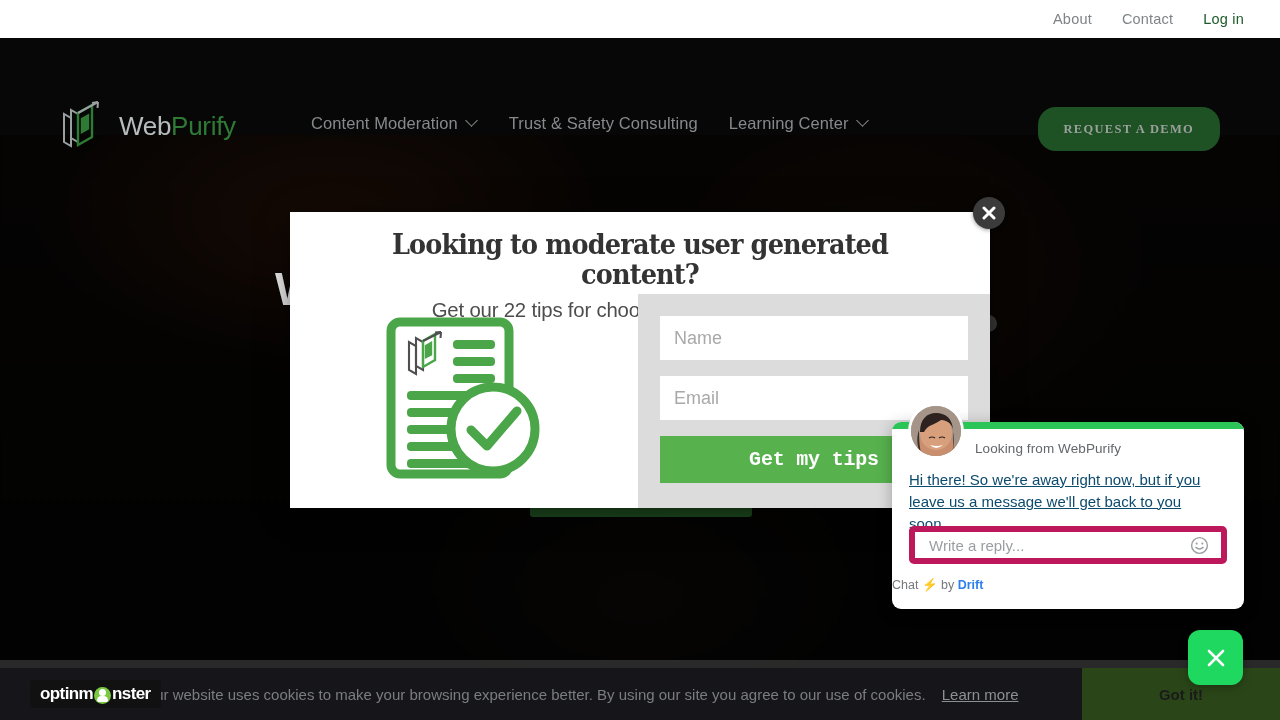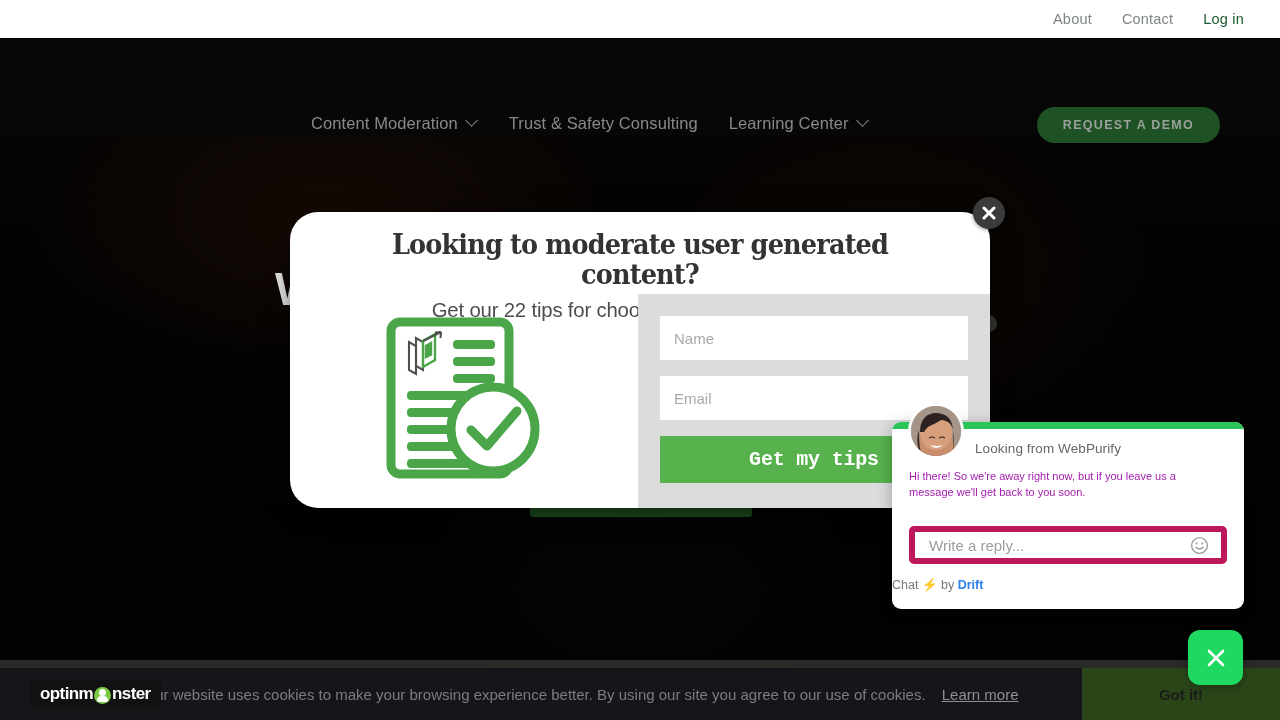--- a/index.html
+++ b/index.html
@@ -62,31 +62,30 @@
     display:inline-flex;align-items:center;gap:9px;
   }
   #navlinks{position:absolute;left:311px;top:76px;display:flex;gap:31px;align-items:center;}
   .chev{display:inline-block;width:11px;height:11px;position:relative;top:-2px;}
   .chev:before{
     content:"";position:absolute;left:0;top:0;width:8px;height:8px;
     border-right:1.6px solid #868a8c;border-bottom:1.6px solid #868a8c;
     transform:rotate(45deg);
   }
   #demoBtn{
-    position:absolute;right:60px;top:69px;height:36px;padding:0 26px;border-radius:18px;
+    position:absolute;right:60px;top:69px;height:44px;padding:0 26px;border-radius:18px;
     background:#1e5224;color:#9aa19c;font-size:12.5px;font-weight:700;letter-spacing:1.3px;
     display:flex;align-items:center;justify-content:center;border:none;cursor:pointer;
-    font-family:Liberation Sans, sans-serif;
+    font-family:Liberation Serif, serif;
   }
 
   
   #modal{
     position:absolute;left:290px;top:212px;width:700px;height:296px;background:#fff;
     box-shadow:0 4px 26px rgba(0,0,0,.5);
-    border-radius:28px;
   }
   #modalHead{padding:17px 22px 0 22px;text-align:center;}
   #mTitle{
     font-family:"DejaVu Serif", serif;
     font-size:27.5px;font-weight:700;color:#333;letter-spacing:-.9px;line-height:1.1;
     transform:scaleX(.93);transform-origin:center;
   }
   #mSub{
     font-size:21px;color:#4d4d4d;margin-top:8px;letter-spacing:-.2px;
     transform:scaleX(.97);transform-origin:center;
@@ -95,21 +94,21 @@
   #modalBody{position:absolute;left:0;top:82px;width:700px;height:214px;}
 
   #docIcon{position:absolute;left:95px;top:22px;}
 
   #formPanel{
     position:absolute;left:348px;top:0;width:352px;height:214px;background:#dcdcdc;
     box-sizing:border-box;padding:22px 22px 0 22px;
   }
   .field{
     width:308px;height:44px;background:#fff;border:none;outline:none;
-    font-size:15px;color:#333;padding:16px 14px;box-sizing:border-box;display:block;
+    font-size:18px;color:#333;padding:16px 14px;box-sizing:border-box;display:block;
     font-family:"Liberation Sans", sans-serif;margin-bottom:16px;
   }
   .field::placeholder{color:#a9a9a9;}
   #submitBtn{
     width:308px;height:47px;background:#57b24e;border:none;cursor:pointer;color:#fff;
     font-family:Liberation Mono, monospace;font-size:20px;font-weight:700;letter-spacing:-.2px;
     display:block;
   }
   #modalClose{
     position:absolute;left:973px;top:197px;width:32px;height:32px;border-radius:50%;
@@ -125,21 +124,21 @@
   #driftTopbar{position:absolute;left:0;top:0;width:352px;height:7px;background:#2bc458;}
   #driftAvatar{
     position:absolute;left:908px;top:403px;width:56px;height:56px;border-radius:50%;
     overflow:hidden;border:3px solid #fff;box-sizing:border-box;z-index:6;
     background:#9e8f84;
   }
   #driftName{
     position:absolute;left:83px;top:19px;font-size:13.5px;color:#63676b;letter-spacing:.1px;
   }
   #driftMsg{
-    position:absolute;left:17px;top:47px;width:312px;font-size:11px;color:#a21caf;line-height:1.45;
+    position:absolute;left:17px;top:47px;width:312px;font-size:15px;color:#0c4a6e;line-height:1.45;text-decoration:underline;
   }
   #driftReply{
     position:absolute;left:17px;top:104px;width:318px;height:38px;border:6px solid #be185d;
     border-radius:5px;background:#fff;box-sizing:border-box;
     display:flex;align-items:center;padding:0 12px;
   }
   #driftReplyInput{
     border:none;outline:none;flex:1;font-size:15px;color:#333;background:transparent;
     font-family:"Liberation Sans", sans-serif;
   }
@@ -201,20 +200,35 @@
   <div id="heroBtn"></div>
 </div>
 
 <div id="utilbar">
   <a href="#">About</a>
   <a href="#">Contact</a>
   <a href="#" class="green">Log in</a>
 </div>
 
 <div id="nav">
+  <div id="logo">
+    <svg width="52" height="56" viewBox="0 0 52 56">
+      <g fill="none" stroke="#9a9fa1" stroke-width="2">
+        <path d="M6 16 L6 44 L13 48 L13 20 Z"></path>
+        <path d="M13 12 L13 40 L20 44 L20 16 Z"></path>
+      </g>
+      <g fill="none" stroke="#2f7a35" stroke-width="2.4">
+        <path d="M20 15 L20 47 L34 39 L34 7 Z"></path>
+        <path d="M24 21 L24 34 L30 30.5 L30 17.5 Z" fill="#2f7a35"></path>
+      </g>
+      <path d="M20 15 L40 4" stroke="#9a9fa1" stroke-width="2" fill="none"></path>
+      <path d="M40 4 L34 5 M40 4 L39.5 10" stroke="#9a9fa1" stroke-width="2" fill="none"></path>
+    </svg>
+    <span class="logoText"><span class="logoWeb">Web</span><span class="logoPurify">Purify</span></span>
+  </div>
 
   <div id="navlinks">
     <a class="navlink" href="#">
       <span>Content Moderation</span>
       <span class="chev"></span>
     </a>
     <a class="navlink" href="#">
       <span>Trust &amp; Safety Consulting</span>
     </a>
     <a class="navlink" href="#">

